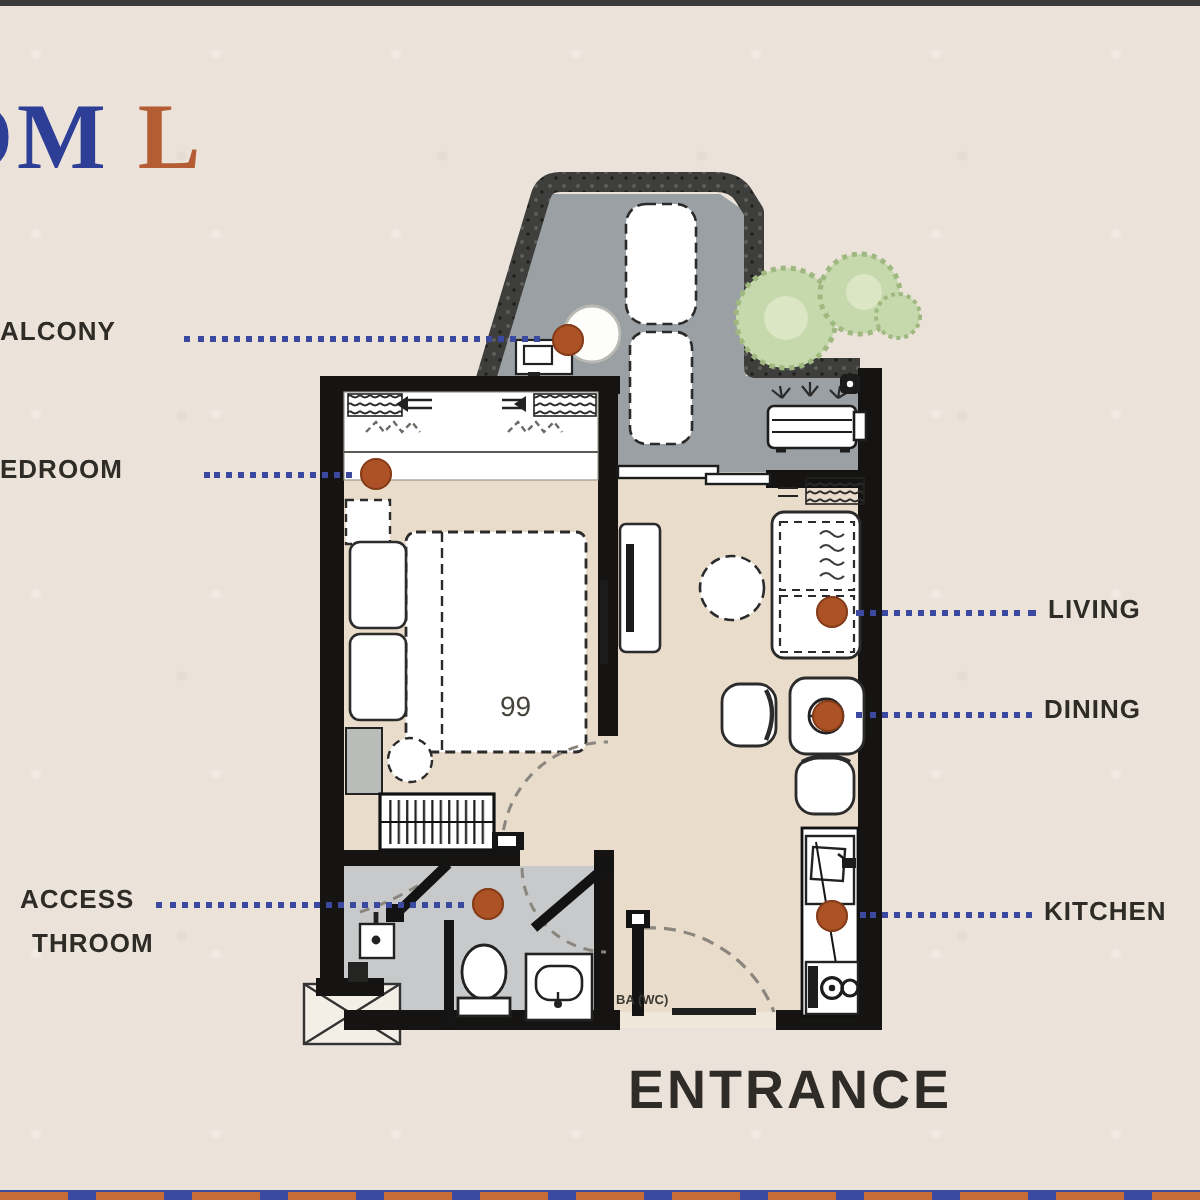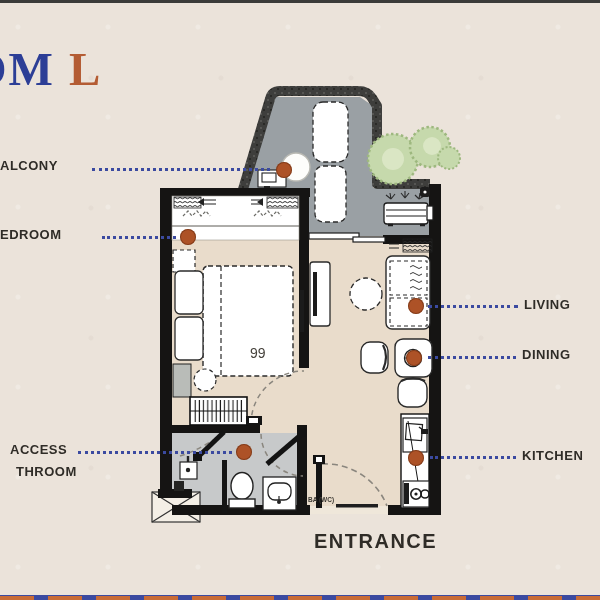--- a/index.html
+++ b/index.html
@@ -277,15 +277,15 @@
 <div class="marker" style="left:408px;top:450px;"></div>
 <div class="marker" style="left:236px;top:444px;"></div>
 
 <div class="lbl" style="left:0;top:158px;">ALCONY</div>
 <div class="lbl" style="left:0;top:227px;">EDROOM</div>
 <div class="lbl" style="left:10px;top:442px;">ACCESS</div>
 <div class="lbl" style="left:0;top:464px;padding-left:16px;">THROOM</div>
 <div class="lbl" style="left:524px;top:297px;text-align:center;">LIVING</div>
 <div class="lbl" style="left:522px;top:347px;">DINING</div>
 <div class="lbl" style="left:522px;top:448px;">KITCHEN</div>
-<div class="lbl" style="left:314px;top:530px;font-size:20px;letter-spacing:1.5px;">ENTRANCE</div>
+<div class="lbl" style="left:314px;top:530px;font-size:27px;letter-spacing:1.5px;">ENTRANCE</div>
 
 <div class="bottombar"></div>
 
 </body></html>

